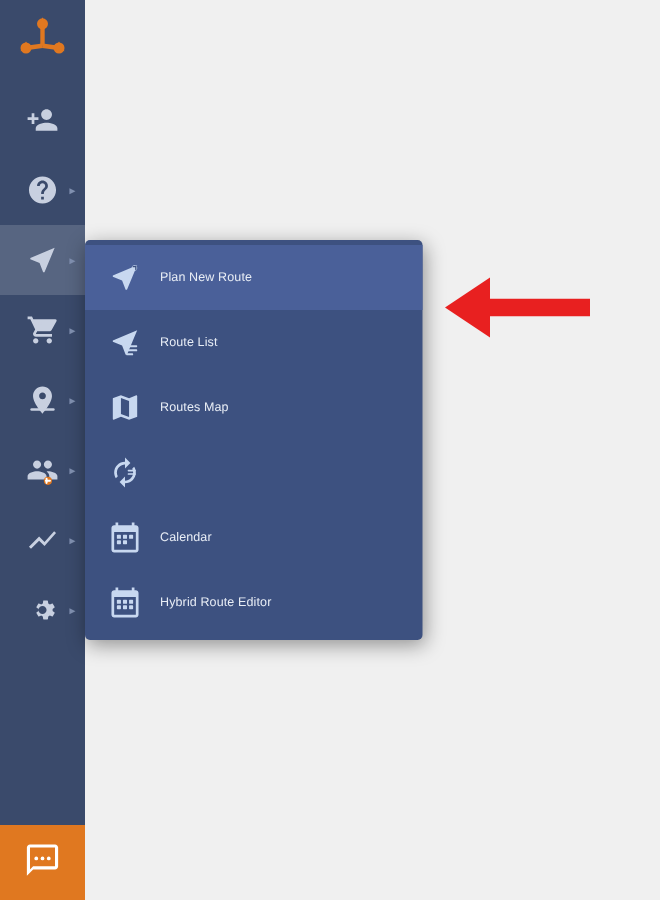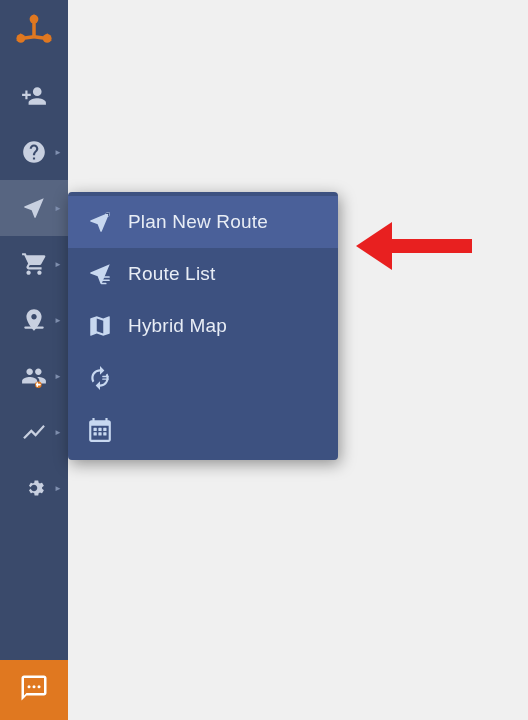--- a/index.html
+++ b/index.html
@@ -131,21 +131,21 @@
       flex-shrink: 0;
     }
 
     .dropdown-item-icon svg {
       width: 26px;
       height: 26px;
       fill: #c8d8f0;
     }
 
     .dropdown-item-label {
-      font-size: 19px;
+      font-size: 10px;
       color: #e8edf5;
       letter-spacing: 0.01em;
     }
 
     
     .red-arrow {
       position: absolute;
       left: 356px;
       top: 222px;
       display: flex;
@@ -301,46 +301,60 @@
     </div>
     <span class="dropdown-item-label">Route List</span>
   </div>
 
   <div class="dropdown-item">
     <div class="dropdown-item-icon">
       <svg viewBox="0 0 24 24" xmlns="http://www.w3.org/2000/svg" fill="#c8d8f0">
         <path d="M20.5 3l-.16.03L15 5.1 9 3 3.36 4.9c-.21.07-.36.25-.36.48V20.5c0 .28.22.5.5.5l.16-.03L9 18.9l6 2.1 5.64-1.9c.21-.07.36-.25.36-.48V3.5c0-.28-.22-.5-.5-.5zM15 19l-6-2.11V5l6 2.11V19z"></path>
       </svg>
     </div>
-    <span class="dropdown-item-label">Hybrid Map</span>
+    <span class="dropdown-item-label">Routes Map</span>
   </div>
 
   <div class="dropdown-item">
     <div class="dropdown-item-icon">
       <svg viewBox="0 0 24 24" xmlns="http://www.w3.org/2000/svg" fill="#c8d8f0">
         <path d="M12 6v3l4-4-4-4v3c-4.42 0-8 3.58-8 8 0 1.57.46 3.03 1.24 4.26L6.7 14.8c-.45-.83-.7-1.79-.7-2.8 0-3.31 2.69-6 6-6zm6.76 1.74L17.3 9.2c.44.84.7 1.79.7 2.8 0 3.31-2.69 6-6 6v-3l-4 4 4 4v-3c4.42 0 8-3.58 8-8 0-1.57-.46-3.03-1.24-4.26z"></path>
         <rect x="14" y="10" width="6" height="1.2" rx="0.5" fill="#c8d8f0"></rect>
         <rect x="14" y="12.5" width="6" height="1.2" rx="0.5" fill="#c8d8f0"></rect>
       </svg>
     </div>
   </div>
 
+  <div class="dropdown-item">
+    <div class="dropdown-item-icon">
+      <svg viewBox="0 0 24 24" xmlns="http://www.w3.org/2000/svg" fill="#c8d8f0">
+        <path d="M20 3h-1V1h-2v2H7V1H5v2H4c-1.1 0-2 .9-2 2v16c0 1.1.9 2 2 2h16c1.1 0 2-.9 2-2V5c0-1.1-.9-2-2-2zm0 18H4V8h16v13z"></path>
+        <rect x="6" y="10" width="3" height="3" rx="0.5" fill="#c8d8f0"></rect>
+        <rect x="10.5" y="10" width="3" height="3" rx="0.5" fill="#c8d8f0"></rect>
+        <rect x="15" y="10" width="3" height="3" rx="0.5" fill="#c8d8f0"></rect>
+        <rect x="6" y="14" width="3" height="3" rx="0.5" fill="#c8d8f0"></rect>
+        <rect x="10.5" y="14" width="3" height="3" rx="0.5" fill="#c8d8f0"></rect>
+      </svg>
+    </div>
+    <span class="dropdown-item-label">Calendar</span>
+  </div>
 
   <div class="dropdown-item">
     <div class="dropdown-item-icon">
       <svg viewBox="0 0 24 24" xmlns="http://www.w3.org/2000/svg" fill="#c8d8f0">
         <path d="M20 3h-1V1h-2v2H7V1H5v2H4c-1.1 0-2 .9-2 2v16c0 1.1.9 2 2 2h16c1.1 0 2-.9 2-2V5c0-1.1-.9-2-2-2zm0 18H4V8h16v13z"></path>
         <rect x="6" y="10" width="3" height="3" rx="0.5" fill="#c8d8f0"></rect>
         <rect x="10.5" y="10" width="3" height="3" rx="0.5" fill="#c8d8f0"></rect>
         <rect x="15" y="10" width="3" height="3" rx="0.5" fill="#c8d8f0"></rect>
         <rect x="6" y="14" width="3" height="3" rx="0.5" fill="#c8d8f0"></rect>
         <rect x="10.5" y="14" width="3" height="3" rx="0.5" fill="#c8d8f0"></rect>
         <rect x="15" y="14" width="3" height="3" rx="0.5" fill="#c8d8f0"></rect>
       </svg>
     </div>
+    <span class="dropdown-item-label">Hybrid Route Editor</span>
   </div>
 
 </div>
 
 <div class="red-arrow">
   <div class="arrow-head"></div>
   <div class="arrow-body"></div>
 </div>
 
 </body></html>

